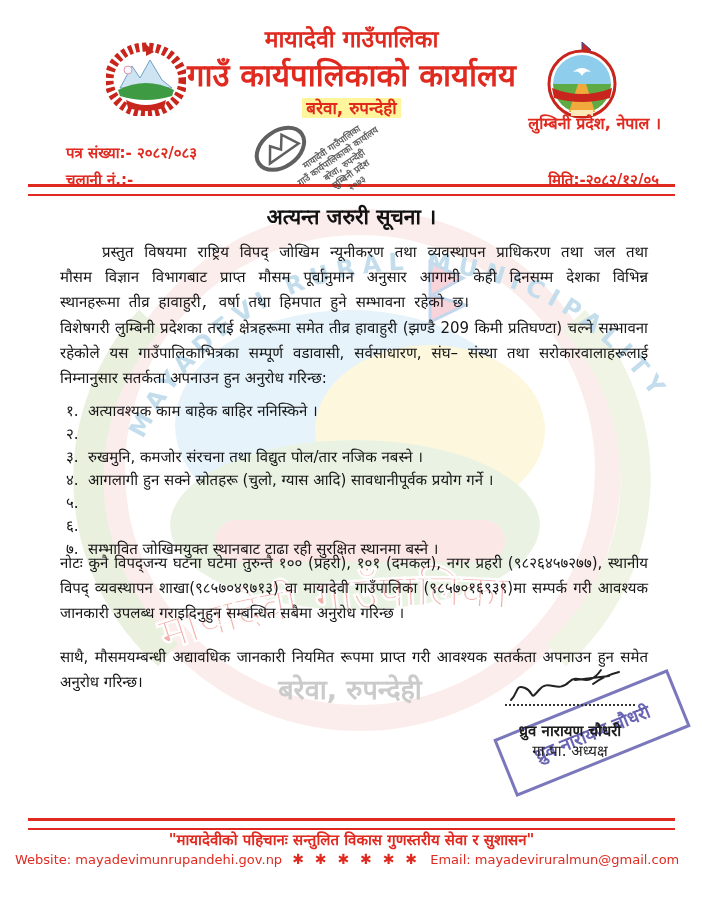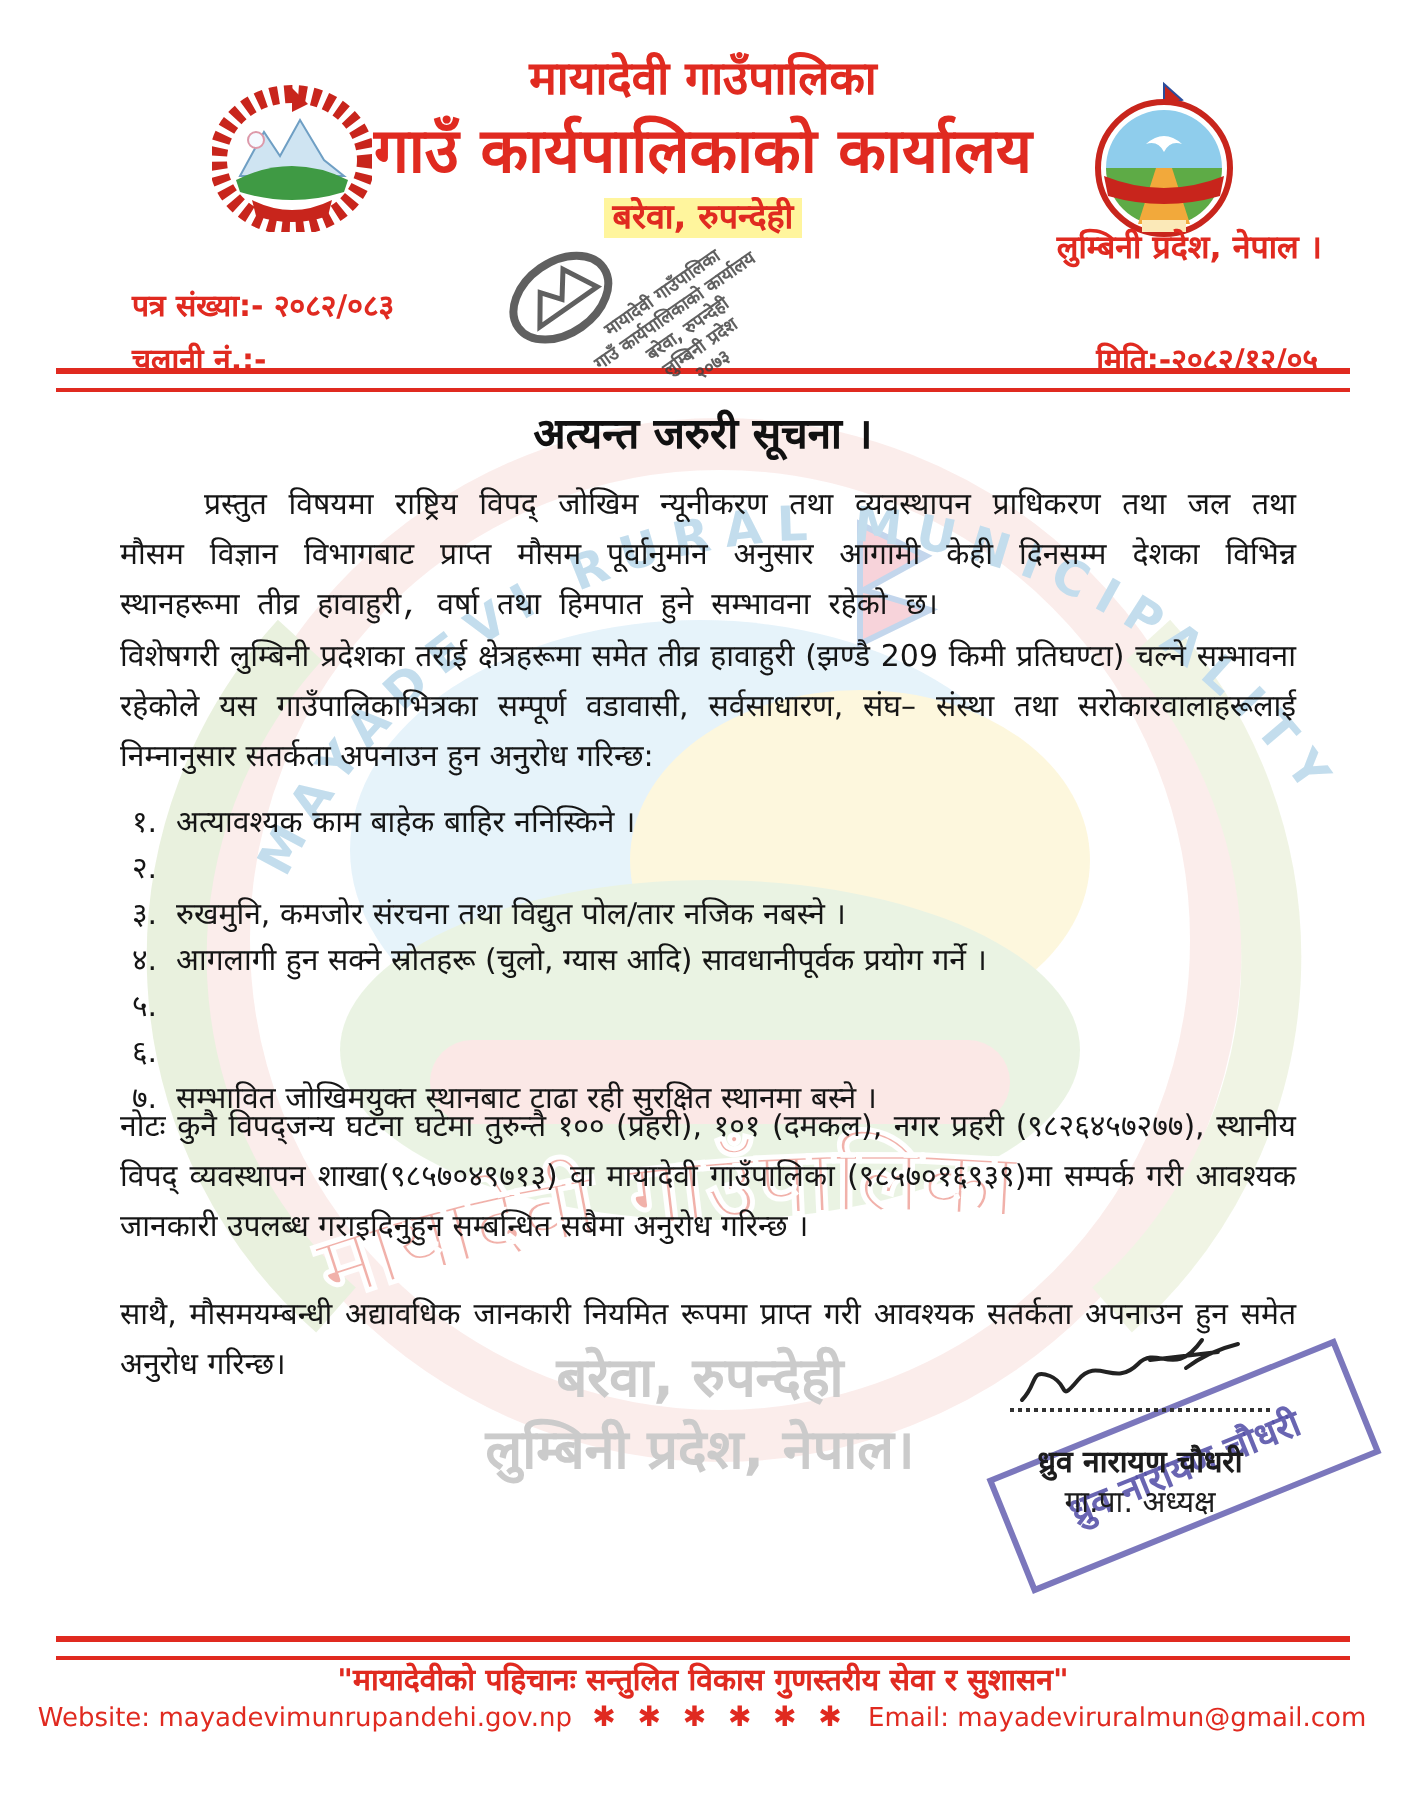--- a/index.html
+++ b/index.html
@@ -65,22 +65,22 @@
   .sig-name{font-size:15px;font-weight:bold;margin-top:14px;}
   .sig-title{font-size:15px;font-weight:normal;margin-top:0;}
   .blue-stamp{
     position:absolute;left:498px;top:702px;width:182px;height:56px;z-index:4;
     transform:rotate(-22deg);border:3px solid rgba(79,74,165,.75);
     color:rgba(79,74,165,.85);font-size:18px;font-weight:bold;
     display:flex;align-items:center;justify-content:center;white-space:nowrap;}
   
   .slogan{position:absolute;left:0;right:0;top:829px;text-align:center;z-index:3;
      color:var(--red);font-size:15px;font-weight:bold;}
-  .weblin{position:absolute;left:0;right:1px;top:851px;text-align:center;z-index:3;
-     color:var(--red);font-size:13px;}
+  .weblin{position:absolute;left:0;right:1px;top:851px;z-index:3;
+     color:var(--red);font-size:13px;padding-left:15px;}
   .weblin .stars{font-weight:bold;letter-spacing:3px;padding:0 6px;font-size:14px;}
 </style>
 </head>
 <body>
 
 <div class="page">
 
   <svg class="wm-svg" width="703" height="910" viewBox="0 0 703 910" opacity="0.85">
     <defs>
       <path id="wmTop" d="M 115 565 A 295 295 0 0 1 705 565" fill="none"></path>
@@ -97,21 +97,20 @@
     <text font-size="24" font-weight="bold" fill="#b9d8ea" letter-spacing="7" font-family="DejaVu Sans, sans-serif">
       <textPath href="#wmTop" startOffset="14%">MAYADEVI RURAL MUNICIPALITY</textPath>
     </text>
     <text font-size="46" font-weight="bold" fill="#efa49c" stroke="#ffffff" stroke-width="1" font-family="DejaVu Sans, sans-serif">
       <textPath href="#wmBot" startOffset="2%">मायादेवी गाउँपालिका</textPath>
     </text>
   </svg>
 
   <div class="wm-place">
     <div>बरेवा, रुपन्देही</div>
-    <div>लुम्बिनी प्रदेश, नेपाल।</div>
   </div>
 
   <svg class="logo logo-left" width="80" height="76" viewBox="0 0 80 76">
     <ellipse cx="40" cy="40" rx="37" ry="33" fill="none" stroke="#c8251c" stroke-width="9" stroke-dasharray="4 3"></ellipse>
     <ellipse cx="40" cy="40" rx="30" ry="26" fill="#ffffff"></ellipse>
     <path d="M14 48 L26 26 L34 38 L44 20 L56 40 L66 48 Z" fill="#cfe4f2" stroke="#6f9fc4" stroke-width="1"></path>
     <path d="M12 50 Q40 36 68 50 L66 56 Q40 64 14 56 Z" fill="#3f9a44"></path>
     <path d="M20 60 Q40 70 60 60 L58 68 Q40 74 22 68 Z" fill="#c8251c"></path>
     <polygon points="40,4 40,16 48,12" fill="#c8251c"></polygon>
     <circle cx="22" cy="30" r="4" fill="#f5f9ff" stroke="#d9a" stroke-width="1"></circle>

